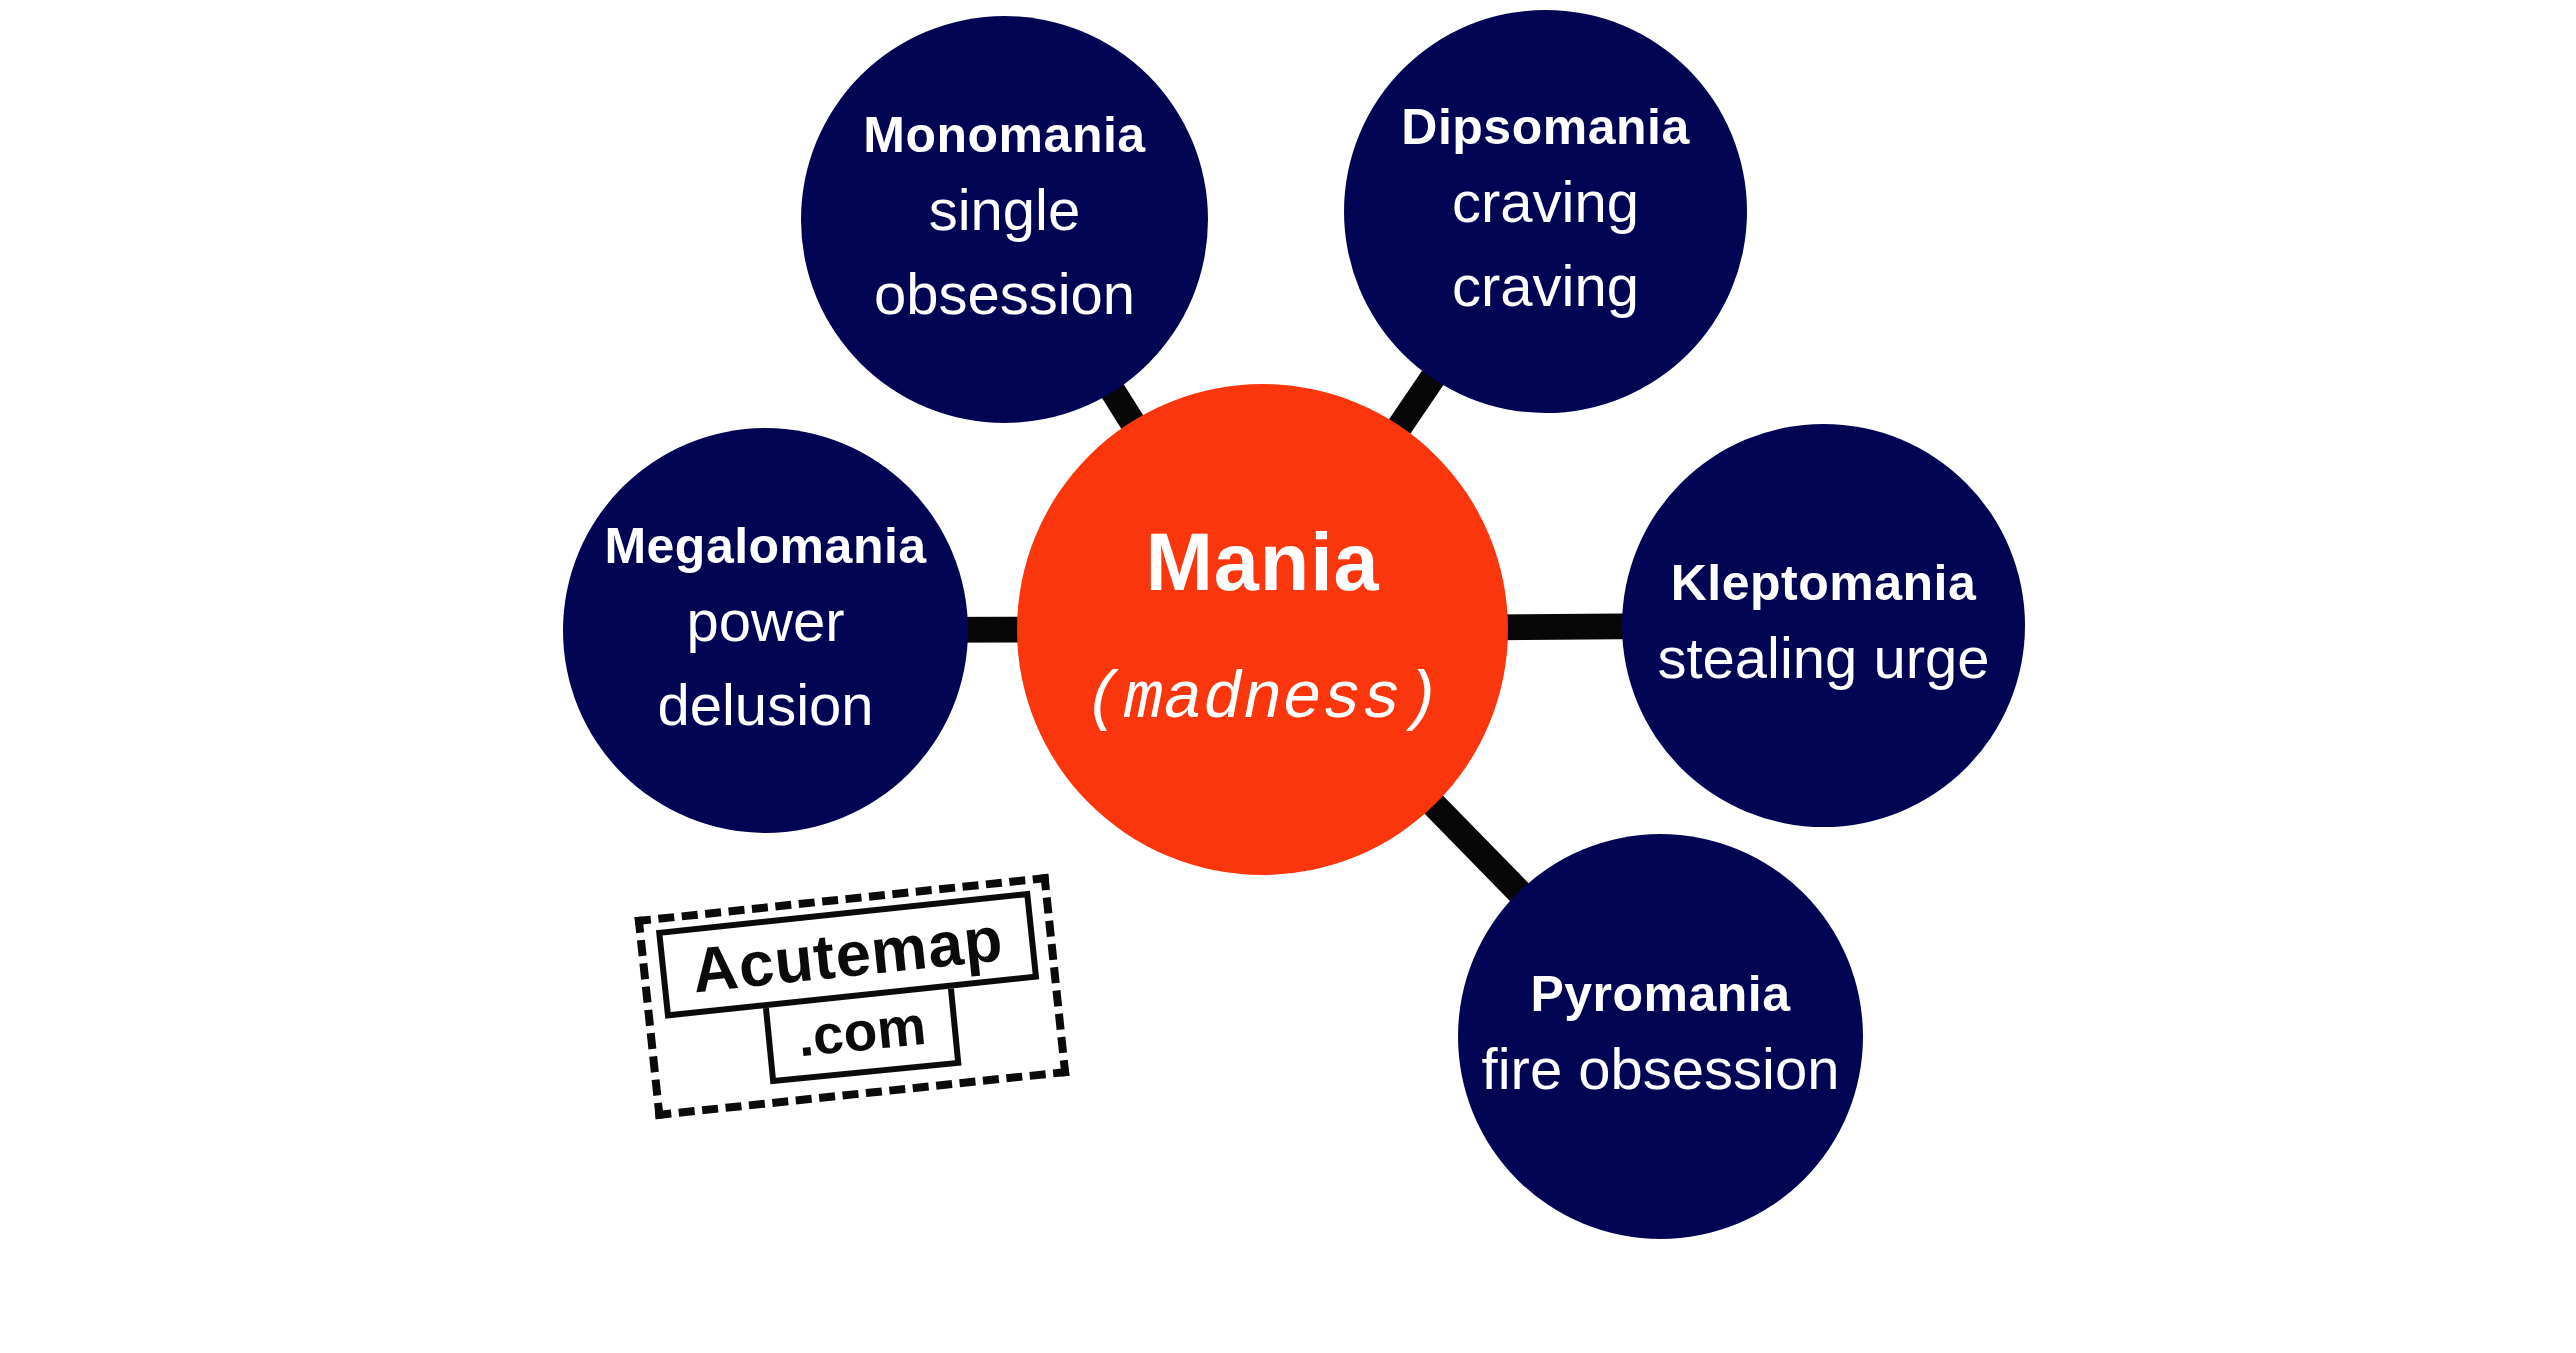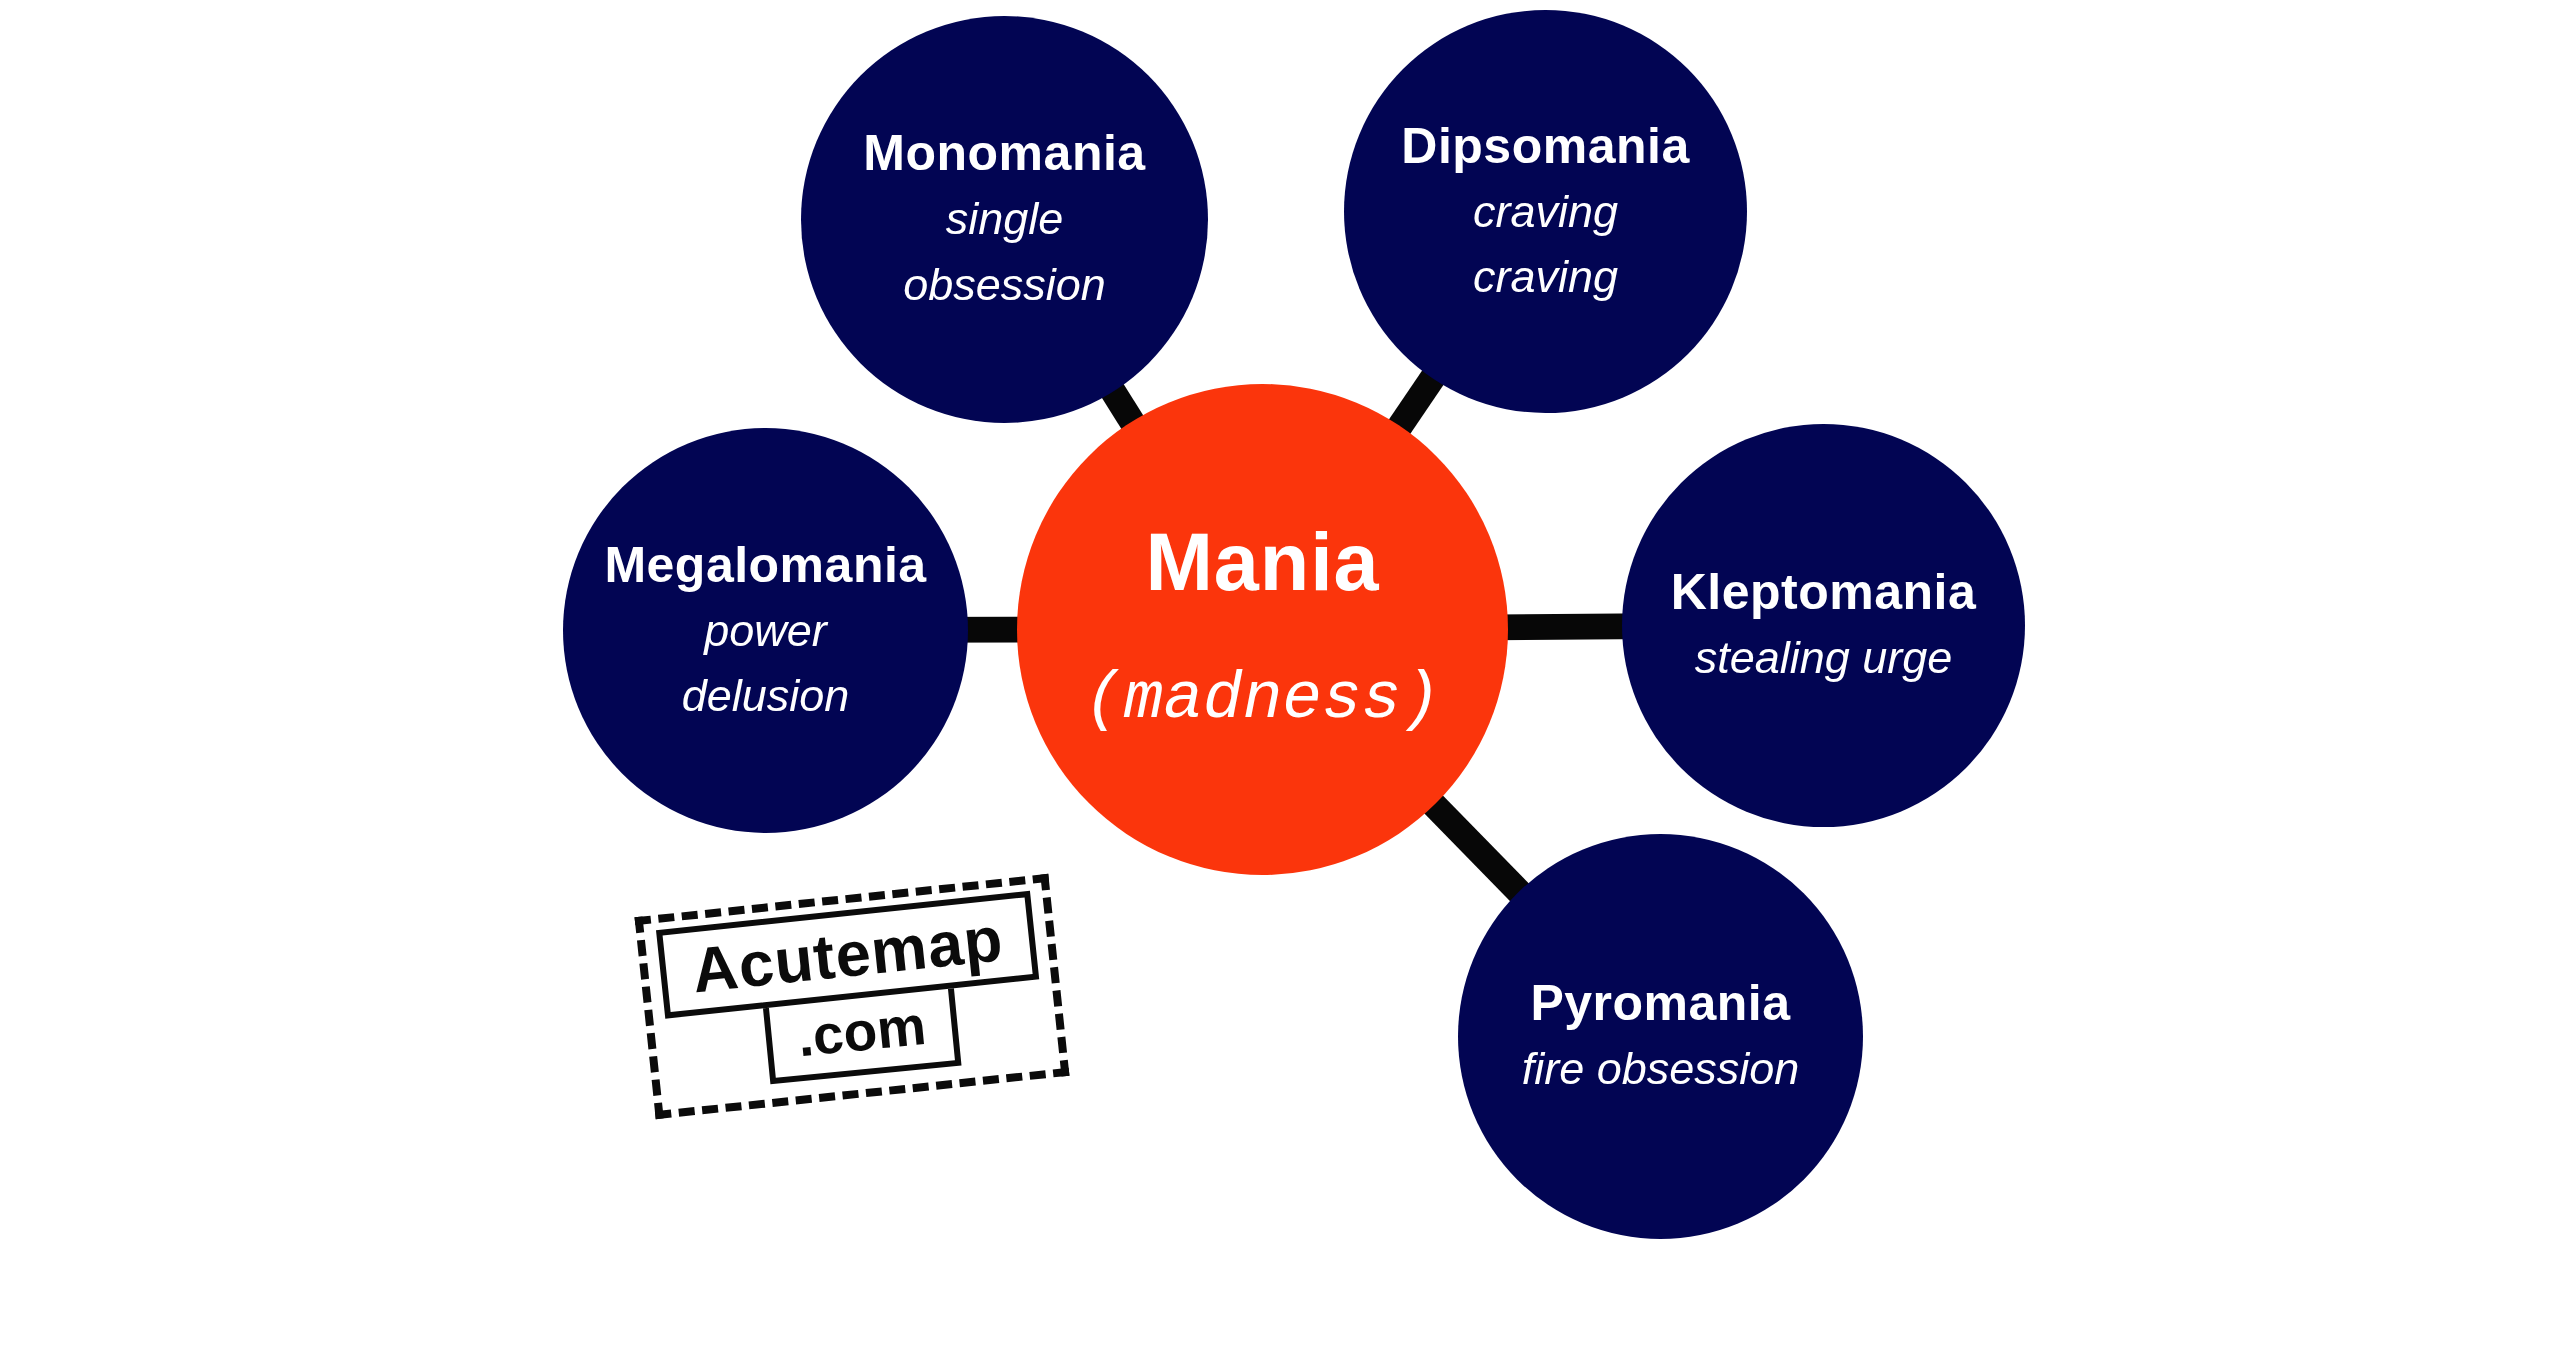--- a/index.html
+++ b/index.html
@@ -29,22 +29,21 @@
   .node.satellite { background: #020553; text-align: right; }
   .node.center-node { background: #FB350C; }
 
   .node.satellite .node-title {
     font-weight: 700;
     font-size: 50px;
     line-height: 1.3;
     letter-spacing: 0.5px;
   }
   .node.satellite .node-sub {
-    font-style: italic;
-    font-size: 45px;
+    font-size: 58px;
     line-height: 1.45;
   }
   .node.center-node .node-title {
     font-weight: 700;
     font-size: 81px;
     line-height: 1.15;
     letter-spacing: 0.9px;
   }
   .node.center-node .node-sub {
     font-style: italic;

